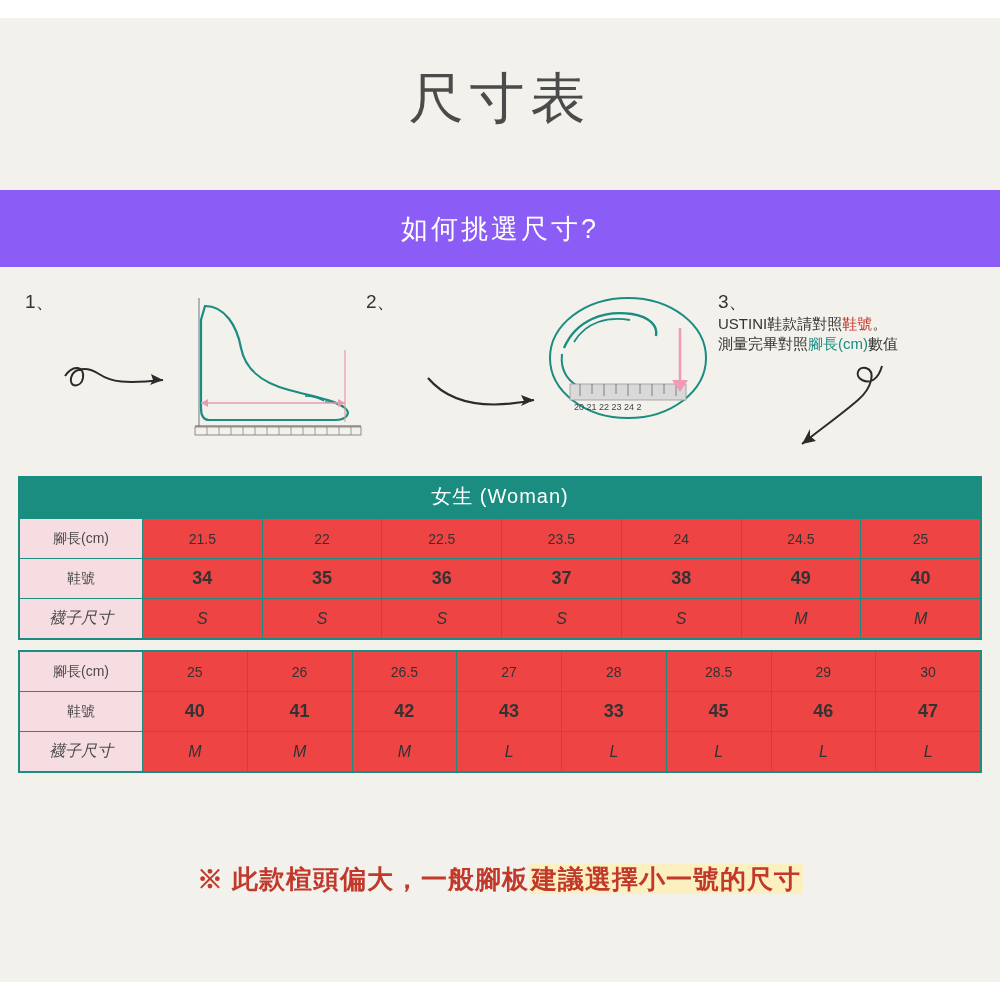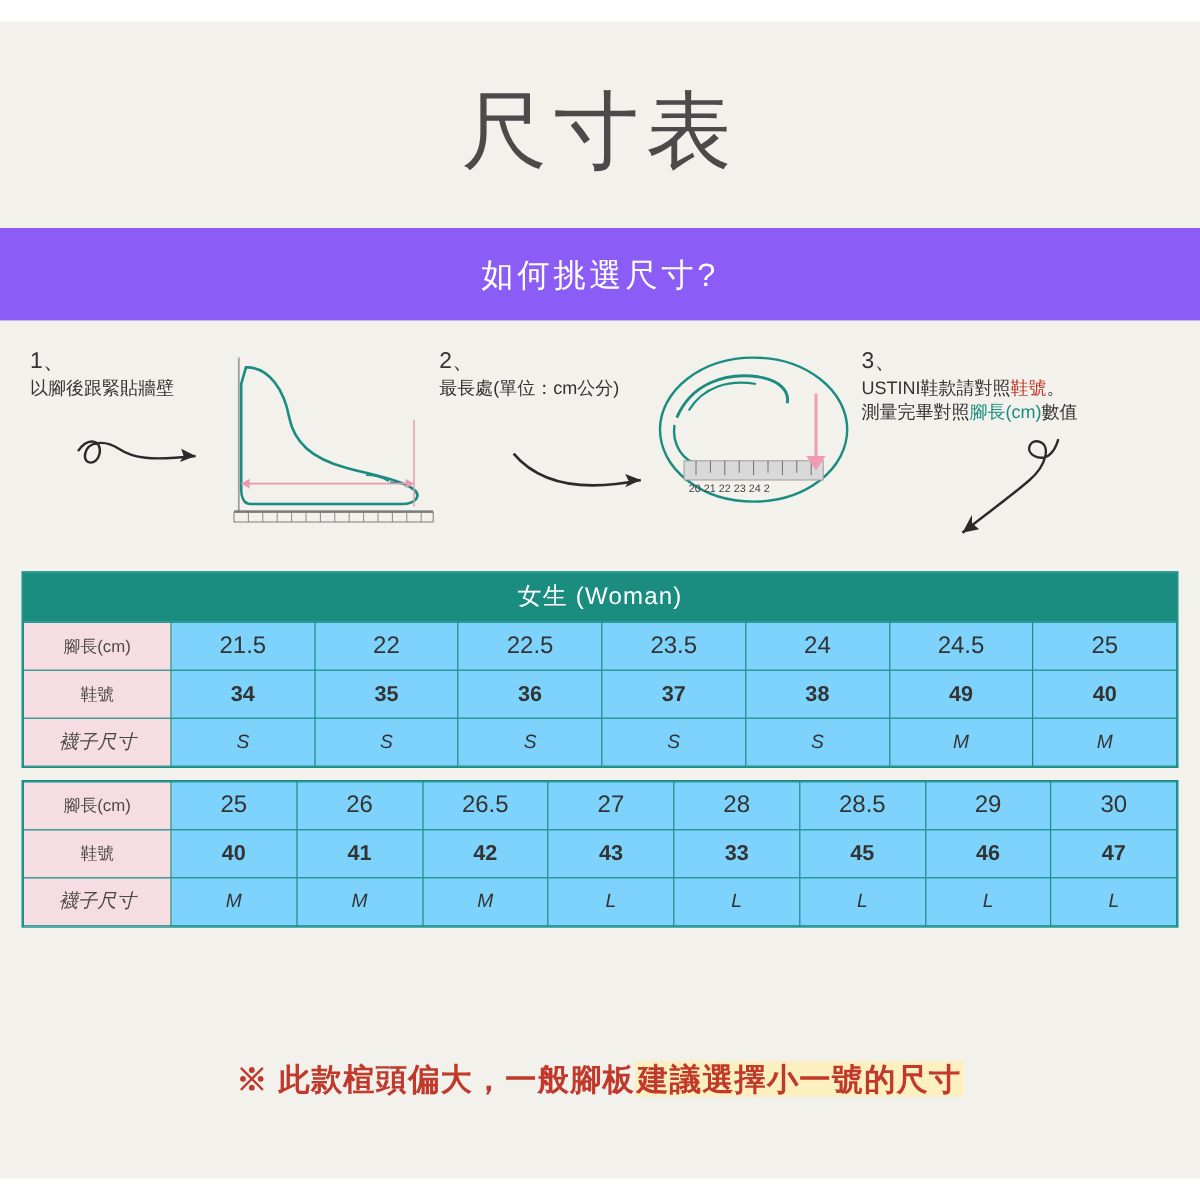--- a/index.html
+++ b/index.html
@@ -29,21 +29,21 @@
   .top-white { top: 0; height: 18px; }
   .bottom-white { bottom: 0; height: 18px; }
 
   
   .title {
     position: absolute;
     top: 62px;
     left: 0;
     width: 1000px;
     text-align: center;
-    font-size: 71px;
+    font-size: 55px;
     letter-spacing: 6px;
     color: #4b4b4b;
     font-weight: normal;
   }
 
   
   .banner {
     position: absolute;
     top: 190px;
     left: 0;
@@ -91,42 +91,42 @@
 
   .art { position: absolute; }
 
   
   .table-block {
     position: absolute;
     left: 18px;
     width: 964px;
     border: 1px solid #1a8c80;
     box-sizing: border-box;
-    background: #7dd3fc;
+    background: #ef4444;
   }
   #woman-table { top: 476px; }
   #man-table { top: 650px; }
   .table-head {
     background: #1a8c80;
     color: #ffffff;
     text-align: center;
     font-size: 20px;
     padding: 6px 0 8px 0;
     letter-spacing: 1px;
   }
   table.size-table {
     border-collapse: collapse;
     width: 100%;
     table-layout: fixed;
   }
   table.size-table td {
     border: 1px solid #1a8c80;
     text-align: center;
     height: 37px;
-    font-size: 20px;
+    font-size: 14px;
     color: #333333;
   }
   table.size-table td.rowlabel {
     background: #f6dde1;
     width: 120px;
     font-size: 14px;
     color: #4a4a4a;
   }
   table.size-table tr.row-shoe td {
     font-weight: bold;
@@ -142,21 +142,20 @@
   .footnote {
     position: absolute;
     top: 862px;
     left: 0;
     width: 1000px;
     text-align: center;
     font-size: 26px;
     color: #c0392b;
     letter-spacing: 1px;
     font-weight: bold;
-    margin-top: 20px;
   }
   .footnote .marked {
     background: #fdf0c0;
     padding: 0 2px;
   }
 </style>
 </head>
 <body>
 
 <div class="page">
@@ -166,21 +165,20 @@
   <div class="title">尺寸表</div>
 
   <div class="banner">
     <span>如何挑選尺寸?</span>
   </div>
 
   <div class="steps">
 
     <div class="step" id="step1">
       <div class="step-num">1、</div>
-      <div class="step-text">以腳後跟緊貼牆壁</div>
       <svg class="art" style="left:160px; top:0px;" width="180" height="160" viewBox="0 0 180 160">
 
         <line x1="14" y1="8" x2="14" y2="136" stroke="#9aa0a6" stroke-width="1.5"></line>
 
         <path d="M20,16 C40,16 52,36 56,58 C60,78 74,92 104,100 C126,106 150,110 160,118
                  C166,123 162,130 150,130 L24,130 C18,130 16,124 16,118 L16,30 Z" fill="none" stroke="#1a8c80" stroke-width="2.2"></path>
 
         <path d="M140,112 C148,112 156,114 160,118" fill="none" stroke="#1a8c80" stroke-width="1.6"></path>
         <path d="M120,106 C128,106 134,108 139,111" fill="none" stroke="#1a8c80" stroke-width="1.4"></path>
 
@@ -211,21 +209,20 @@
 
       <svg class="art" style="left:34px; top:68px;" width="130" height="50" viewBox="0 0 130 50">
         <path d="M6,18 C14,6 26,8 24,20 C22,30 10,30 12,20 C14,10 28,8 40,16
                  C52,24 66,26 104,22" fill="none" stroke="#2b2b2b" stroke-width="2"></path>
         <path d="M104,22 l-12,-6 l2,6 l-3,5 z" fill="#2b2b2b"></path>
       </svg>
     </div>
 
     <div class="step" id="step2">
       <div class="step-num">2、</div>
-      <div class="step-text">最長處(單位：cm公分)</div>
       <svg class="art" style="left:60px; top:80px;" width="120" height="50" viewBox="0 0 120 50">
         <path d="M2,8 C24,34 60,40 108,30" fill="none" stroke="#2b2b2b" stroke-width="2.2"></path>
         <path d="M108,30 l-13,-5 l3,6 l-3,5 z" fill="#2b2b2b"></path>
       </svg>
       <svg class="art" style="left:180px; top:2px;" width="165" height="140" viewBox="0 0 165 140">
         <ellipse cx="82" cy="66" rx="78" ry="60" fill="none" stroke="#1a8c80" stroke-width="2"></ellipse>
 
         <path d="M18,56 C30,28 58,18 86,22 C104,25 112,34 110,44" fill="none" stroke="#1a8c80" stroke-width="2.4"></path>
         <path d="M28,50 C40,30 62,24 84,28" fill="none" stroke="#1a8c80" stroke-width="1.8"></path>
         <path d="M16,62 C14,78 22,92 38,96" fill="none" stroke="#1a8c80" stroke-width="2"></path>

